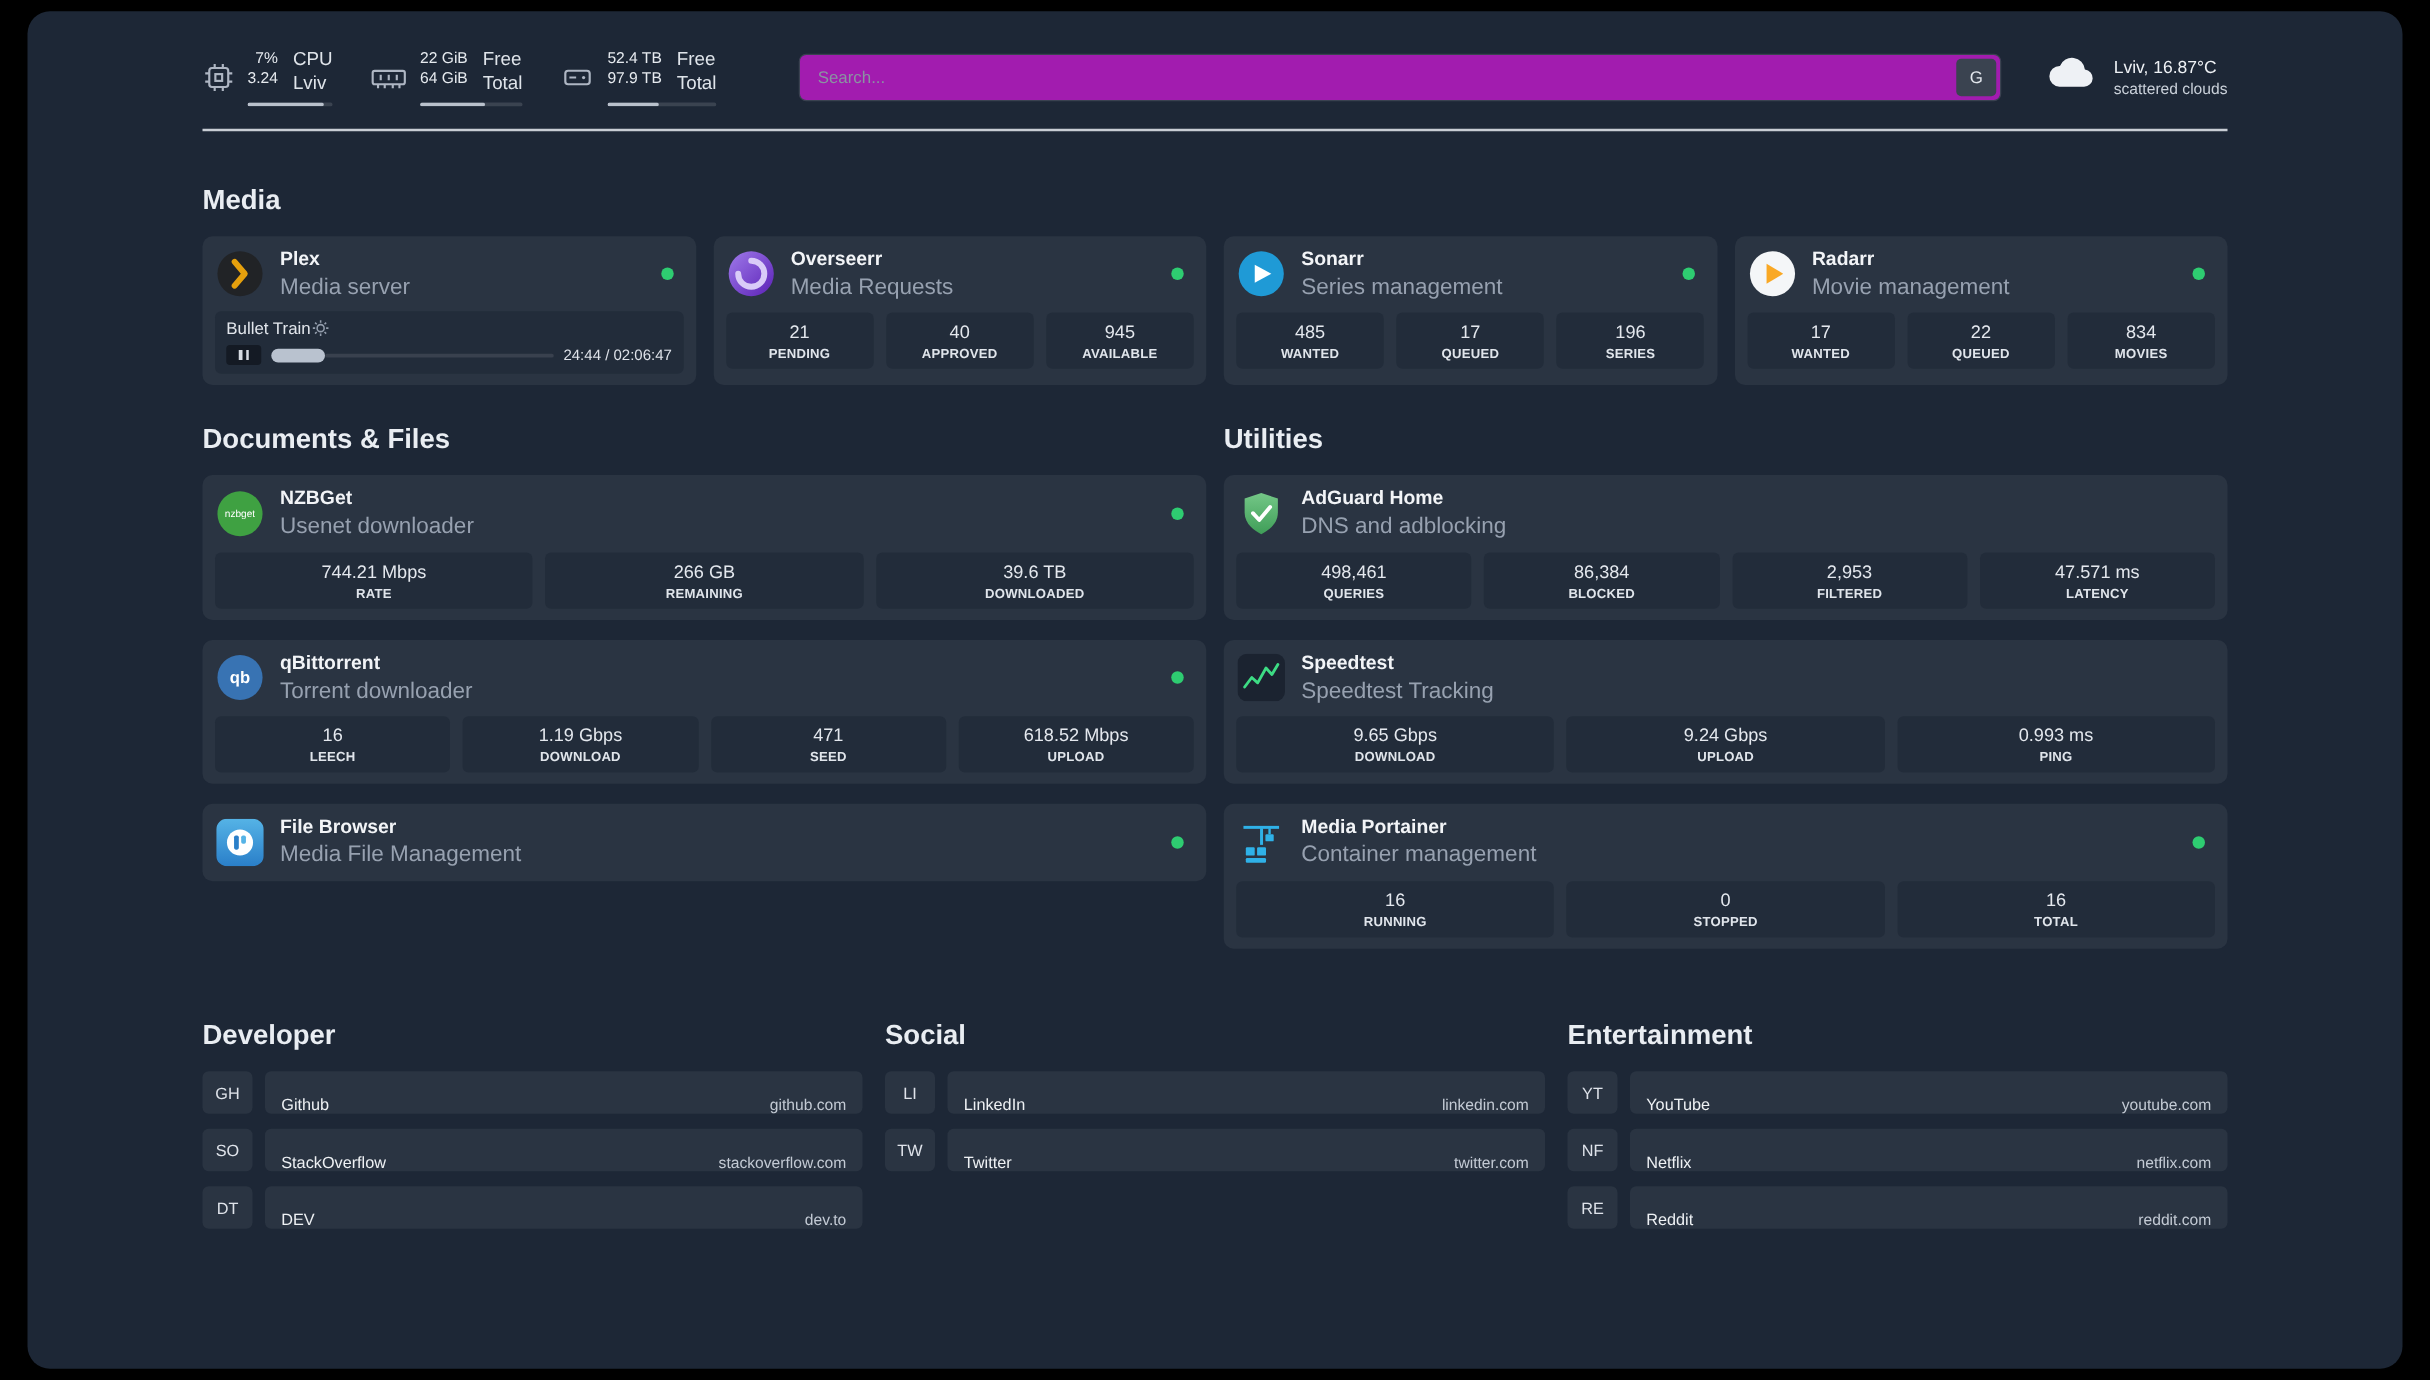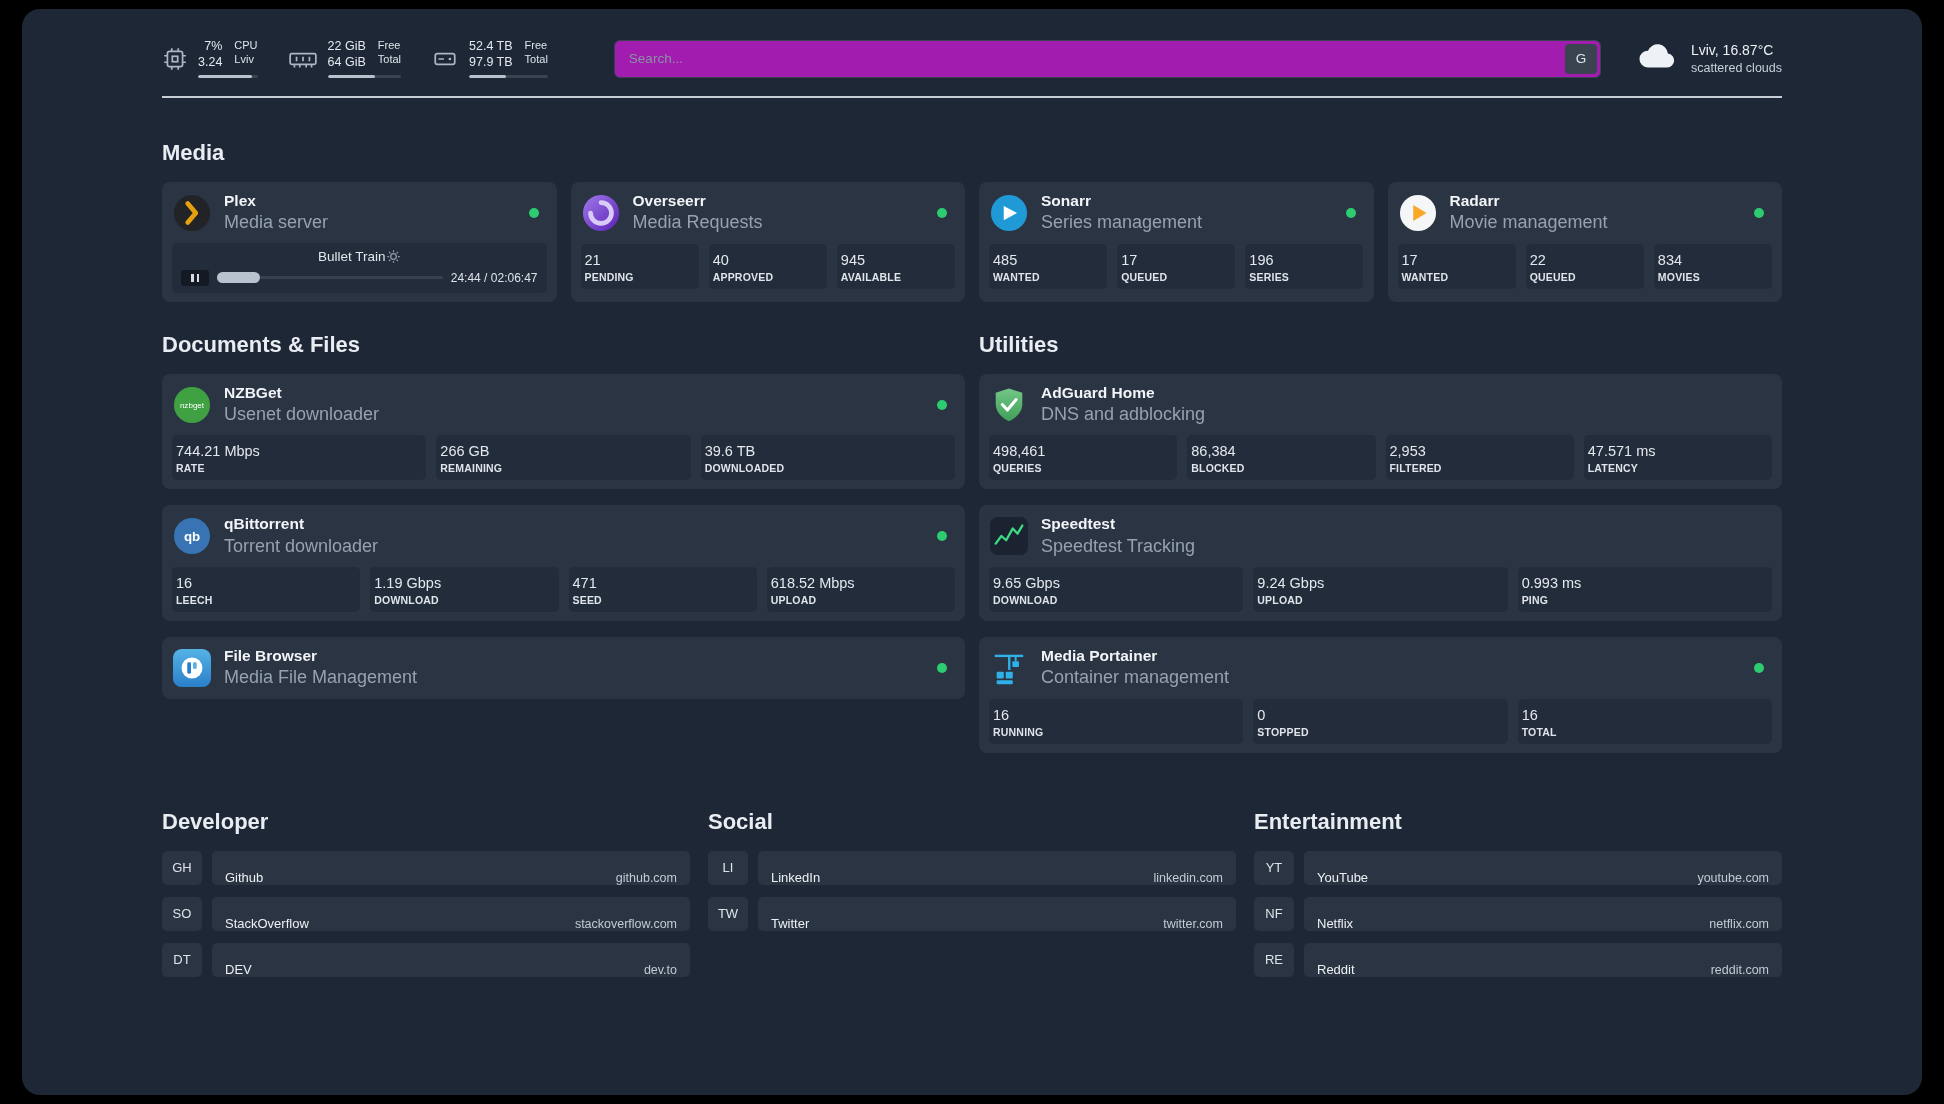--- a/index.html
+++ b/index.html
@@ -12,21 +12,21 @@
   
   .topbar { display:flex; align-items:center; padding:30px 0 0 0; }
   .topbar-wrap { border-bottom:2px solid rgba(230,235,240,0.85); padding-bottom:18px; }
   .sysgroup { display:flex; align-items:center; gap:10px; margin-right:30px; }
   .sys-icon { display:flex; align-items:center; color:#aeb6c3; }
   .ss-body { display:flex; flex-direction:column; }
   .ss-rows { display:flex; gap:12px; }
   .ss-col { display:flex; flex-direction:column; line-height:1.25; }
   .ss-col.vals { align-items:flex-end; }
   .ss-val { font-size:12.5px; color:#e6eaef; }
-  .ss-lab { font-size:11px; color:#dfe4ea; }
+  .ss-lab { font-size:15px; color:#dfe4ea; }
   .ss-bar { height:3px; margin-top:5px; background:#3a4350; border-radius:2px; overflow:hidden; }
   .ss-fill { height:100%; background:#b9c1cc; border-radius:2px; }
 
   .searchwrap { flex:1; margin:0 36px; position:relative; }
   .searchwrap input { width:100%; height:38px; background:#a21caf; border:1px solid #3a4250;
     border-radius:6px; color:#dfe3ea; font-size:13.5px; padding:0 46px 0 14px; outline:none;
     font-family:inherit; }
   .searchwrap input::placeholder { color:#8a93a2; }
   .g-btn { position:absolute; right:4px; top:4px; bottom:4px; width:32px; background:#3a4350;
     border-radius:4px; display:flex; align-items:center; justify-content:center;
@@ -44,27 +44,27 @@
   .col-stack { display:flex; flex-direction:column; gap:16px; margin-top:16px; }
 
   .card { background:#2a3442; border-radius:8px; padding:9px 10px; cursor:pointer; }
   .card-head { display:flex; align-items:center; gap:12px; }
   .svc-icon { width:40px; height:40px; flex:0 0 40px; display:flex; align-items:center; justify-content:center; }
   .svc-text { display:flex; flex-direction:column; line-height:1.3; }
   .svc-name { font-size:15.5px; font-weight:600; color:#f2f4f7; }
   .svc-sub { font-size:18px; color:#97a1b0; }
   .dot { width:10px; height:10px; border-radius:50%; background:#2ecc71; margin-left:auto; margin-right:8px; flex:0 0 10px; }
   .stats { display:grid; grid-auto-flow:column; grid-auto-columns:1fr; gap:10px; margin-top:9px; }
-  .tile { background:#222c3a; border-radius:5px; padding:7px 4px 6px; text-align:left; }
+  .tile { background:#222c3a; border-radius:5px; padding:7px 4px 6px; text-align:center; }
   .tile-v { font-size:14.5px; color:#e4e8ee; line-height:1.25; }
   .tile-l { font-size:10.5px; font-weight:700; color:#e0e5eb; margin-top:2px; letter-spacing:.2px; }
 
   
   .player { background:#222c3a; border-radius:5px; padding:6px 9px 7px; margin-top:8px; }
-  .player-r1 { display:flex; align-items:center; justify-content:center; }
+  .player-r1 { display:flex; align-items:center; justify-content:flex-start; }
   .track-name { font-size:13.5px; color:#e2e6ec; }
   .player-r2 { display:flex; align-items:center; gap:8px; margin-top:6px; }
   .pause-btn { width:28px; height:16px; background:#141a24; border-radius:3px; display:flex;
     align-items:center; justify-content:center; gap:3px; cursor:pointer; }
   .pause-btn span { width:2.5px; height:8px; background:#d7dce3; display:block; }
   .seek { flex:1; display:flex; align-items:center; cursor:pointer; }
   .seek-fill { height:11px; background:#b9c2cf; border-radius:6px; }
   .seek-rest { flex:1; height:3px; background:#39414e; border-radius:2px; }
   .time { font-size:12px; color:#dfe3ea; white-space:nowrap; }
   .gear { display:flex; cursor:pointer; }

